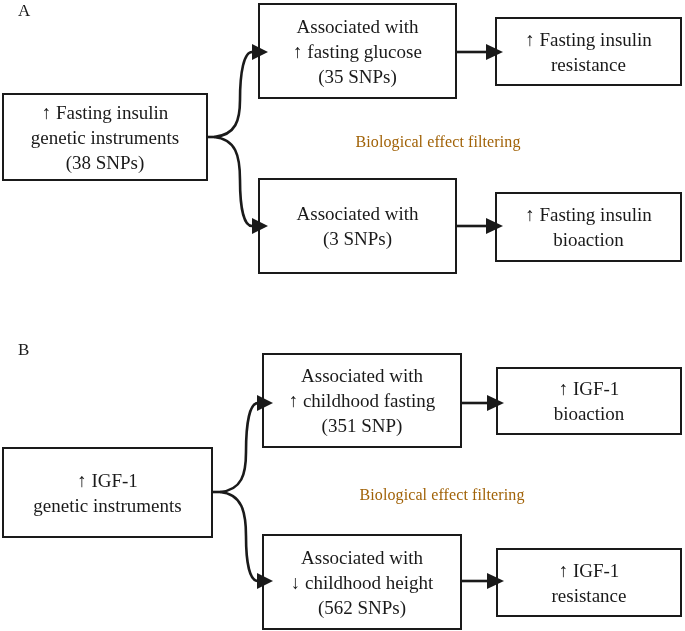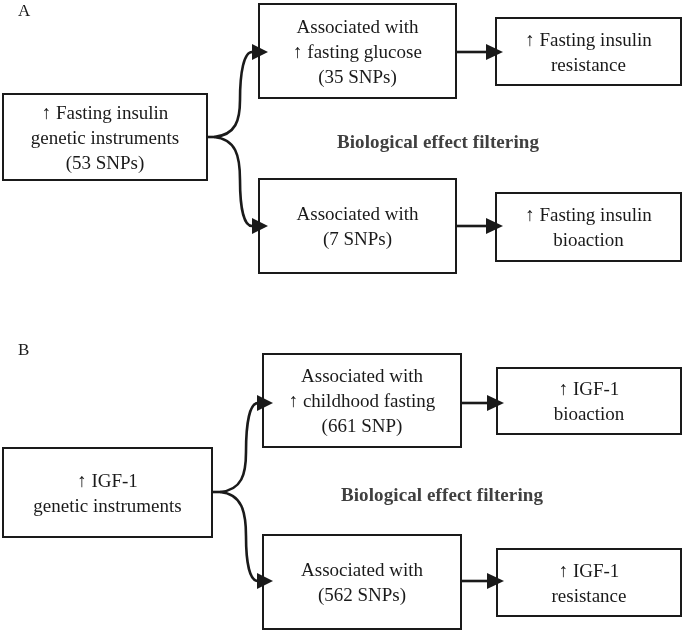--- a/index.html
+++ b/index.html
@@ -38,27 +38,27 @@
     line-height: 25px;
     color: #1a1a1a;
     padding: 2px 4px;
   }
   .node .line {
     display: block;
     white-space: nowrap;
   }
   .filter-label {
     position: absolute;
-    font-weight: bold;
-    font-size: 19px;
+    font-weight: normal;
+    font-size: 16px;
     line-height: 22px;
     letter-spacing: 0.1px;
     text-align: center;
     white-space: nowrap;
-    color: #404040;
+    color: #a16207;
   }
   svg.connectors {
     position: absolute;
     left: 0;
     top: 0;
     width: 685px;
     height: 631px;
     pointer-events: none;
   }
   svg.connectors path,
@@ -75,66 +75,67 @@
 </head>
 <body>
 
 <div id="figure">
 
   <div class="panel-label" style="left:18px; top:2px;">A</div>
 
   <div class="node" style="left:2px; top:93px; width:206px; height:88px;">
     <span class="line">↑ Fasting insulin</span>
     <span class="line">genetic instruments</span>
-    <span class="line">(53 SNPs)</span>
+    <span class="line">(38 SNPs)</span>
   </div>
 
   <div class="node" style="left:258px; top:3px; width:199px; height:96px;">
     <span class="line">Associated with</span>
     <span class="line">↑ fasting glucose</span>
     <span class="line">(35 SNPs)</span>
   </div>
 
   <div class="node" style="left:495px; top:17px; width:187px; height:69px;">
     <span class="line">↑ Fasting insulin</span>
     <span class="line">resistance</span>
   </div>
 
   <div class="node" style="left:258px; top:178px; width:199px; height:96px;">
     <span class="line">Associated with</span>
-    <span class="line">(7 SNPs)</span>
+    <span class="line">(3 SNPs)</span>
   </div>
 
   <div class="node" style="left:495px; top:192px; width:187px; height:70px;">
     <span class="line">↑ Fasting insulin</span>
     <span class="line">bioaction</span>
   </div>
 
   <div class="filter-label" style="left:290px; top:131px; width:296px;">Biological effect filtering</div>
 
   <div class="panel-label" style="left:18px; top:341px;">B</div>
 
   <div class="node" style="left:2px; top:447px; width:211px; height:91px;">
     <span class="line">↑ IGF-1</span>
     <span class="line">genetic instruments</span>
   </div>
 
   <div class="node" style="left:262px; top:353px; width:200px; height:95px;">
     <span class="line">Associated with</span>
     <span class="line">↑ childhood fasting</span>
-    <span class="line">(661 SNP)</span>
+    <span class="line">(351 SNP)</span>
   </div>
 
   <div class="node" style="left:496px; top:367px; width:186px; height:68px;">
     <span class="line">↑ IGF-1</span>
     <span class="line">bioaction</span>
   </div>
 
   <div class="node" style="left:262px; top:534px; width:200px; height:96px;">
     <span class="line">Associated with</span>
+    <span class="line">↓ childhood height</span>
     <span class="line">(562 SNPs)</span>
   </div>
 
   <div class="node" style="left:496px; top:548px; width:186px; height:69px;">
     <span class="line">↑ IGF-1</span>
     <span class="line">resistance</span>
   </div>
 
   <div class="filter-label" style="left:294px; top:484px; width:296px;">Biological effect filtering</div>
 

